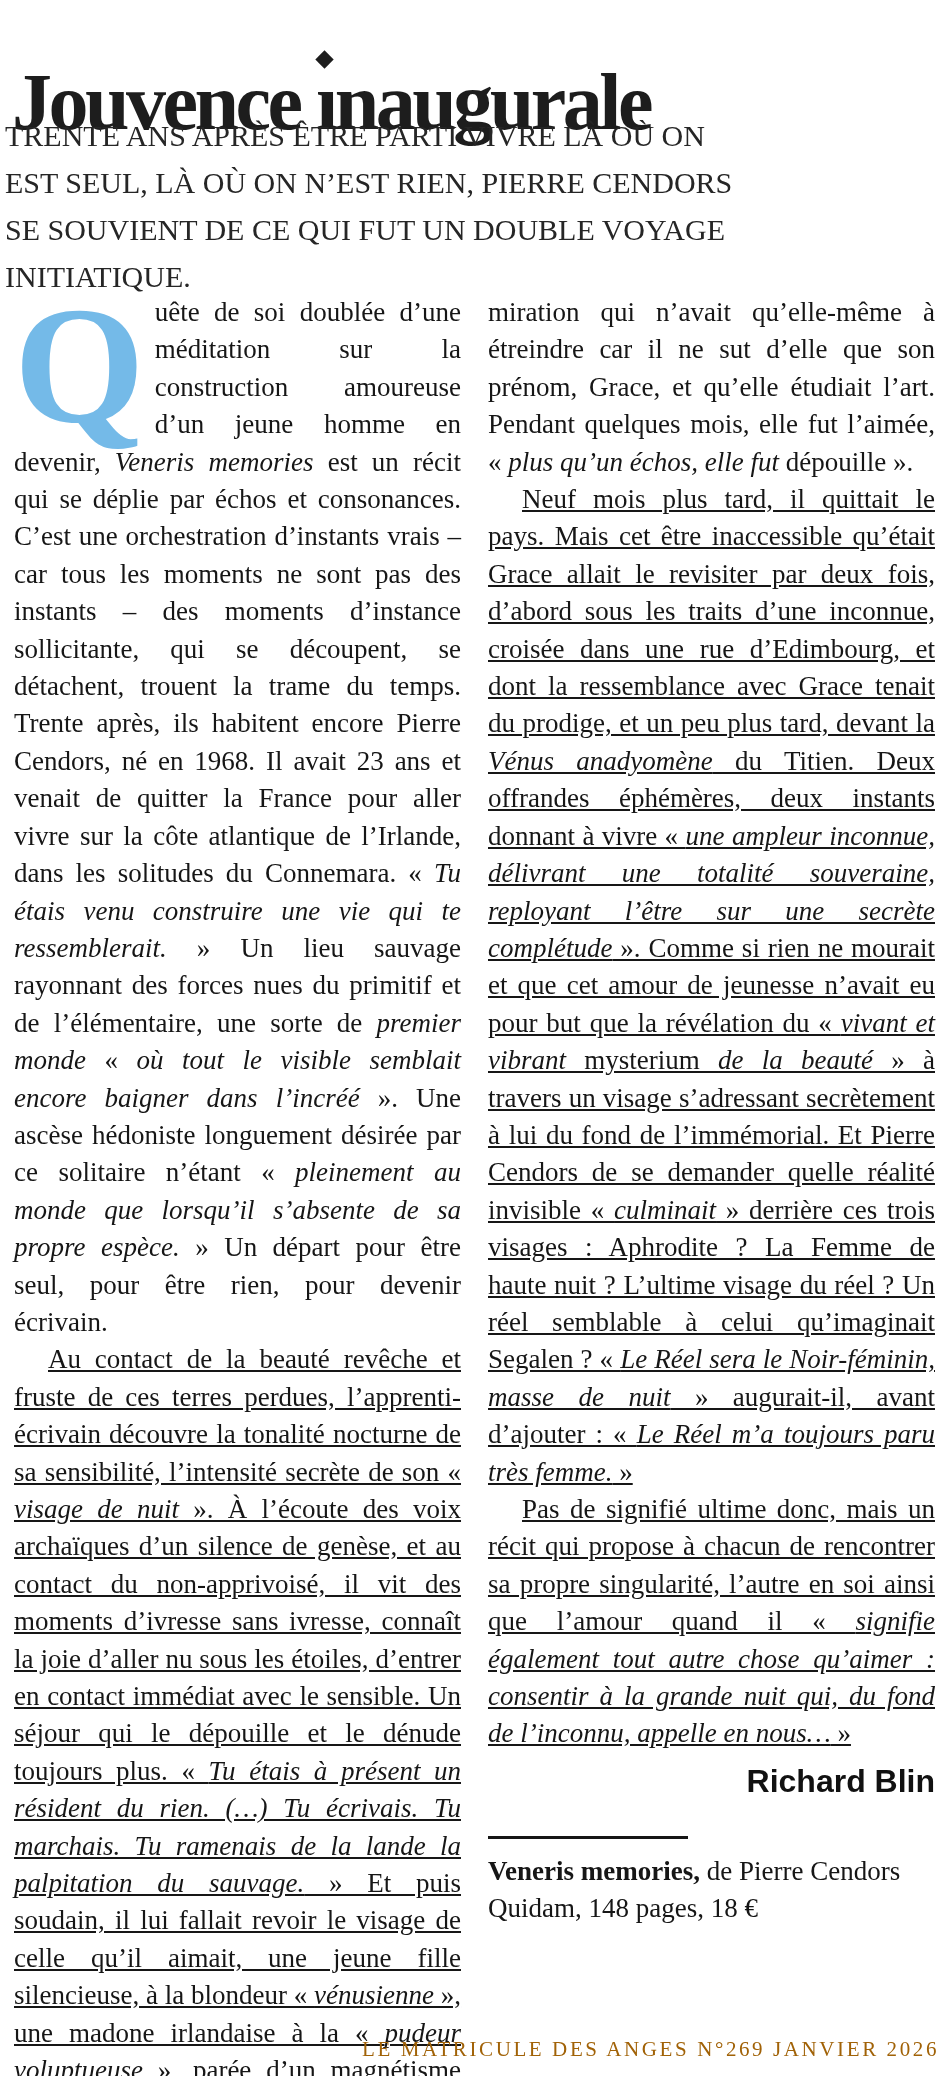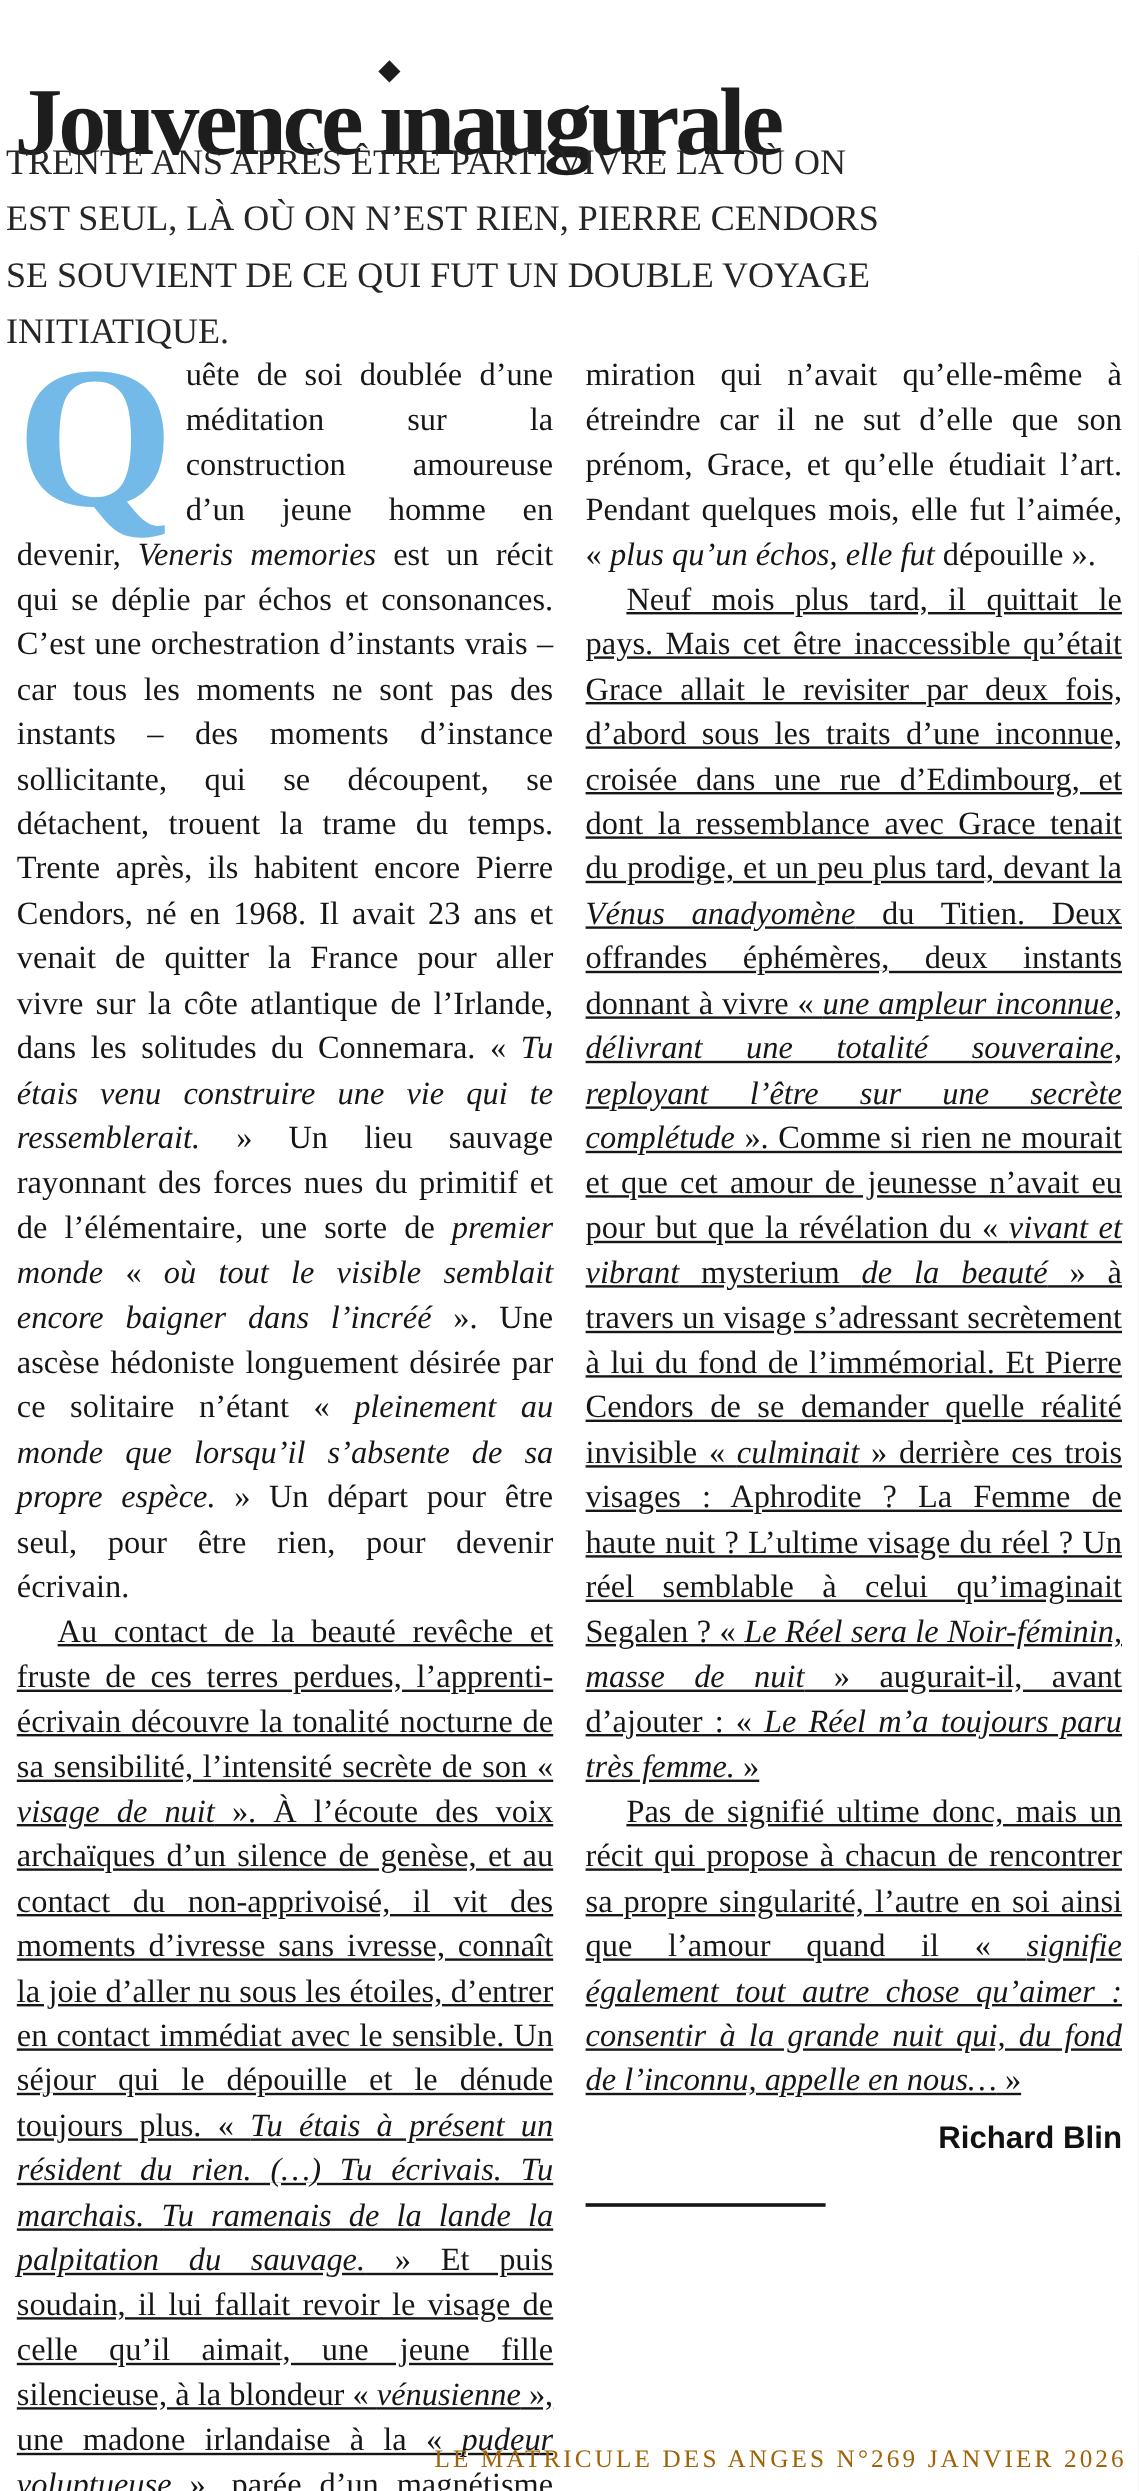--- a/index.html
+++ b/index.html
@@ -44,21 +44,21 @@
     font-weight:700;
     font-size:168px;line-height:134px;
     padding:4px 10px 0 0;
     color:#74BAE8;
   }
   
   .byline{
     margin-top:10px;
     text-align:right;
     font-family:"Liberation Sans", sans-serif;
-    font-weight:700;font-size:26px;color:#111;
+    font-weight:700;font-size:32px;color:#111;
   }
   .rule{width:200px;height:3px;background:#161616;margin:36px 0 14px 0;}
   .bookref{font-size:27px;line-height:37px;text-align:left;}
   
   .footer{
     position:absolute;right:10px;bottom:14px;
     font-size:21px;letter-spacing:2.6px;color:#a16207;
     font-family:"Liberation Serif", serif;white-space:nowrap;
   }
 </style>
@@ -78,18 +78,22 @@
     </div>
     <div class="col">
       <p><span><span>miration qui n’avait qu’elle-même à étreindre car il ne sut d’elle que son prénom, Grace, et qu’elle étudiait l’art. Pendant quelques mois, elle fut l’aimée, « </span><span class="it">plus qu’un échos, elle fut</span><span> dépouille ».</span></span></p>
       <p class="ind"><span><span>Neuf mois plus tard, il quittait le pays. Mais cet être inaccessible qu’était Grace allait le revisiter par deux fois, d’abord sous les traits d’une inconnue, croisée dans une rue d’Edimbourg, et dont la ressemblance avec Grace tenait du prodige, et un peu plus tard, devant la </span><span class="it">Vénus anadyomène</span><span> du Titien. Deux offrandes éphémères, deux instants donnant à vivre « </span><span class="it">une ampleur inconnue, délivrant une totalité souveraine, reployant l’être sur une secrète complétude</span><span> ». Comme si rien ne mourait et que cet amour de jeunesse n’avait eu pour but que la révélation du « </span><span class="it">vivant et vibrant</span><span> mysterium </span><span class="it">de la beauté</span><span> » à travers un visage s’adressant secrètement à lui du fond de l’immémorial. Et Pierre Cendors de se demander quelle réalité invisible « </span><span class="it">culminait</span><span> » derrière ces trois visages : Aphrodite ? La Femme de haute nuit ? L’ultime visage du réel ? Un réel semblable à celui qu’imaginait Segalen ? « </span><span class="it">Le Réel sera le Noir-féminin, masse de nuit</span><span> » augurait-il, avant d’ajouter : « </span><span class="it">Le Réel m’a toujours paru très femme.</span><span> »</span></span></p>
       <p class="ind"><span><span>Pas de signifié ultime donc, mais un récit qui propose à chacun de rencontrer sa propre singularité, l’autre en soi ainsi que l’amour quand il « </span><span class="it">signifie également tout autre chose qu’aimer : consentir à la grande nuit qui, du fond de l’inconnu, appelle en nous…</span><span> »</span></span></p>
 
       <div class="byline">Richard Blin</div>
 
       <div class="rule"></div>
 
+      <div class="bookref">
+        <div><span class="bd">Veneris memories,</span><span> de Pierre Cendors</span></div>
+        <div>Quidam, 148 pages, 18 €</div>
+      </div>
     </div>
   </div>
 
   <div class="footer">LE MATRICULE DES ANGES N°269 JANVIER 2026</div>
 
 </div>
 
 </body></html>

